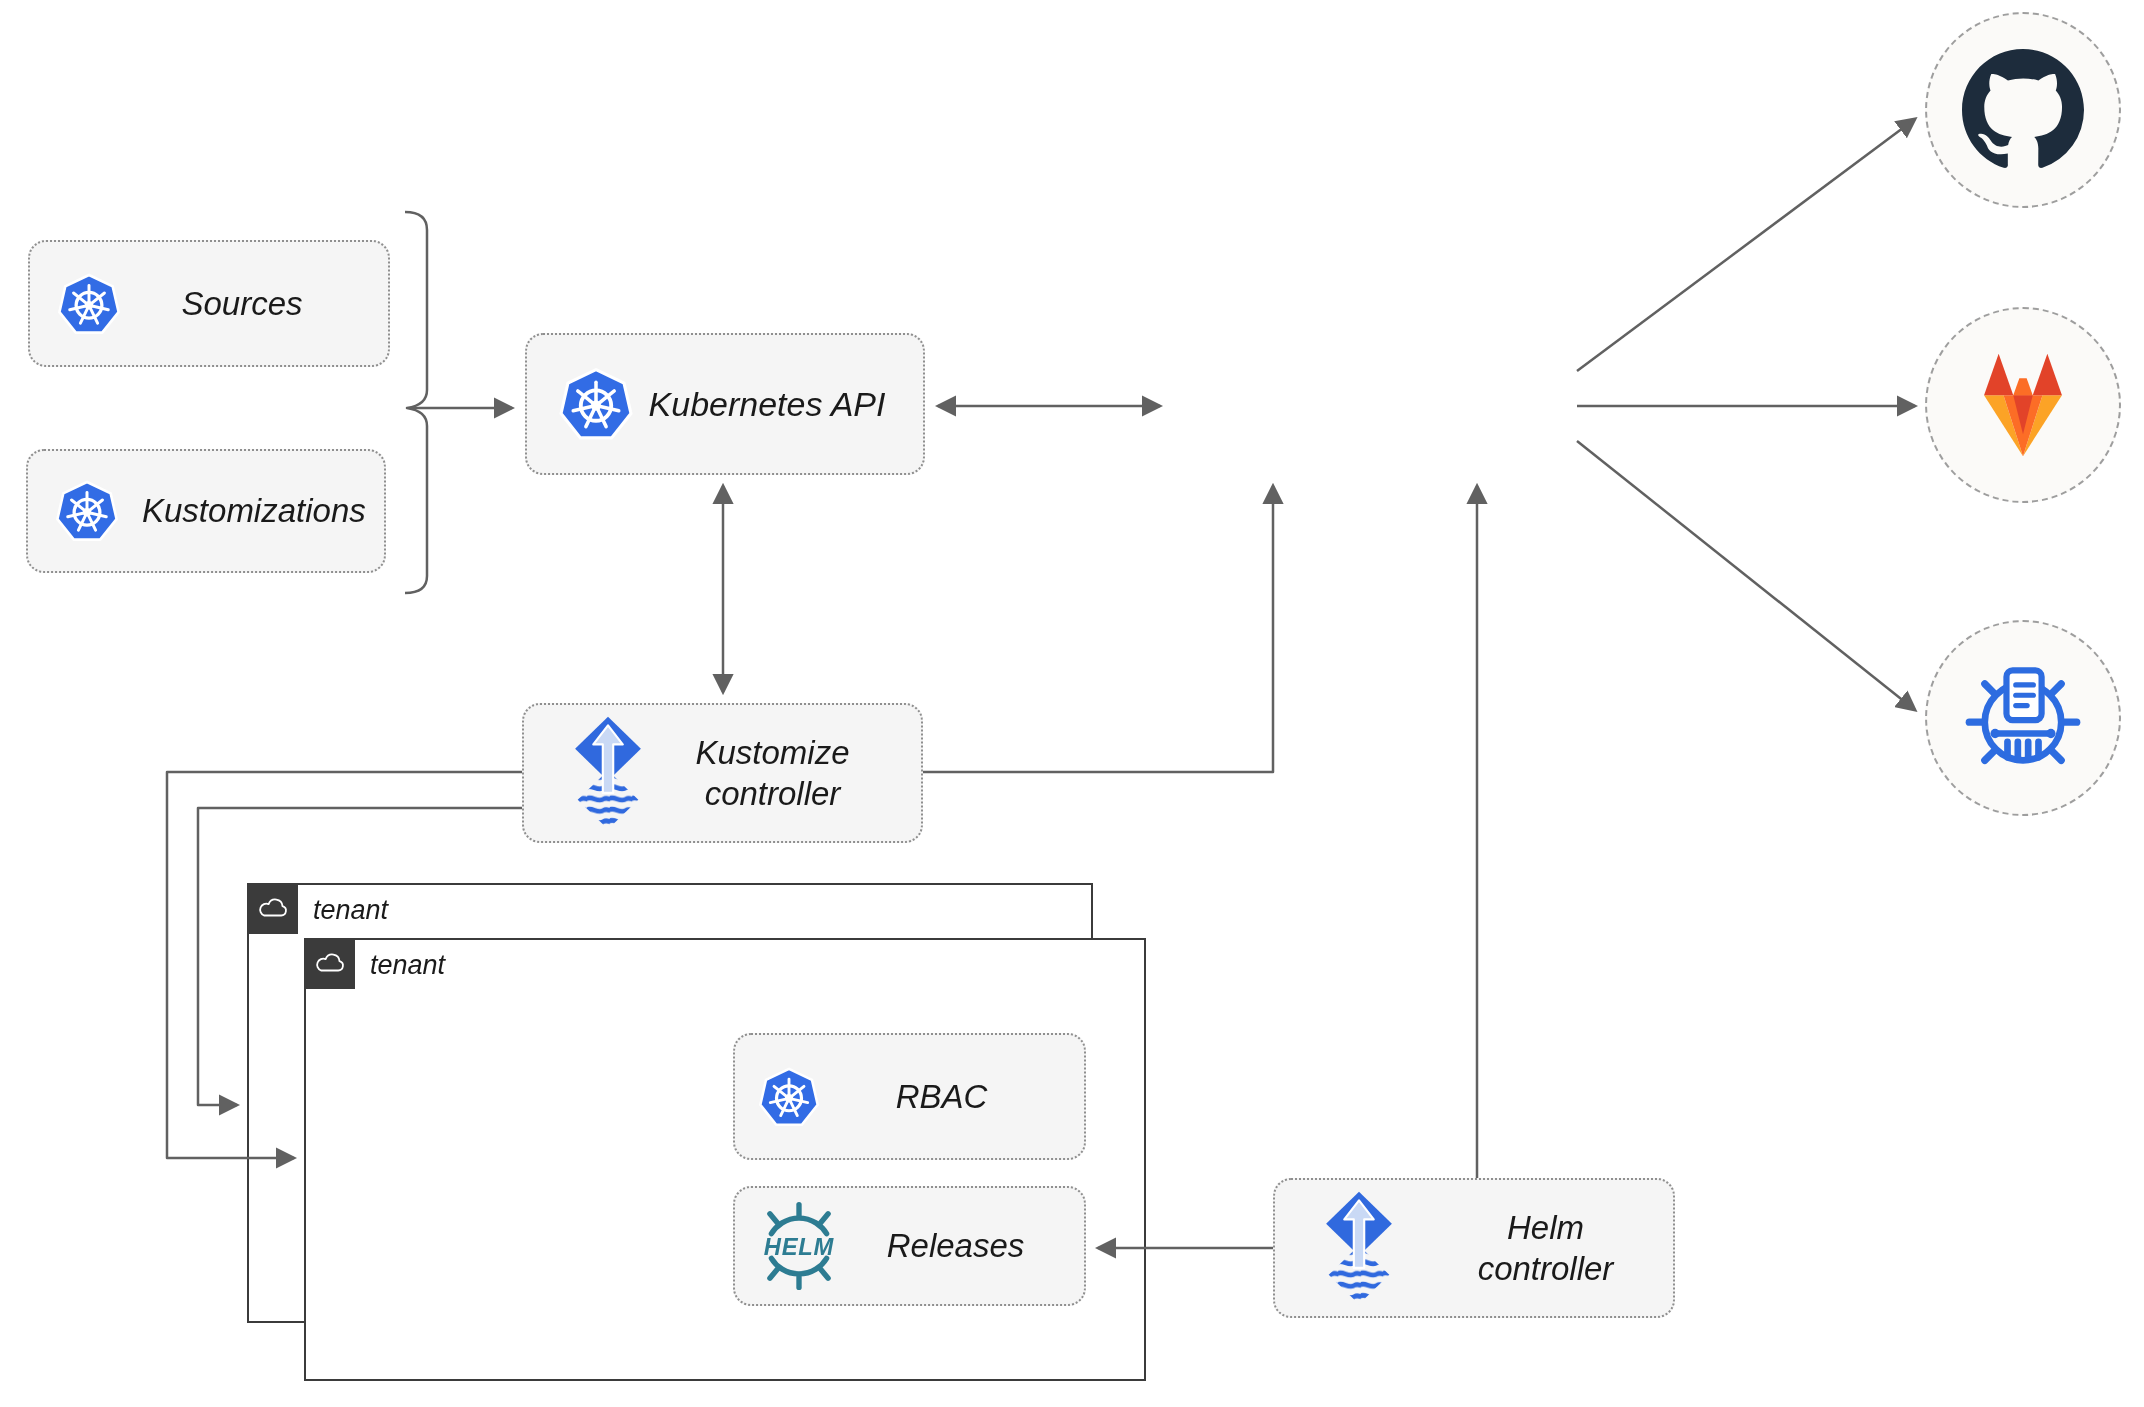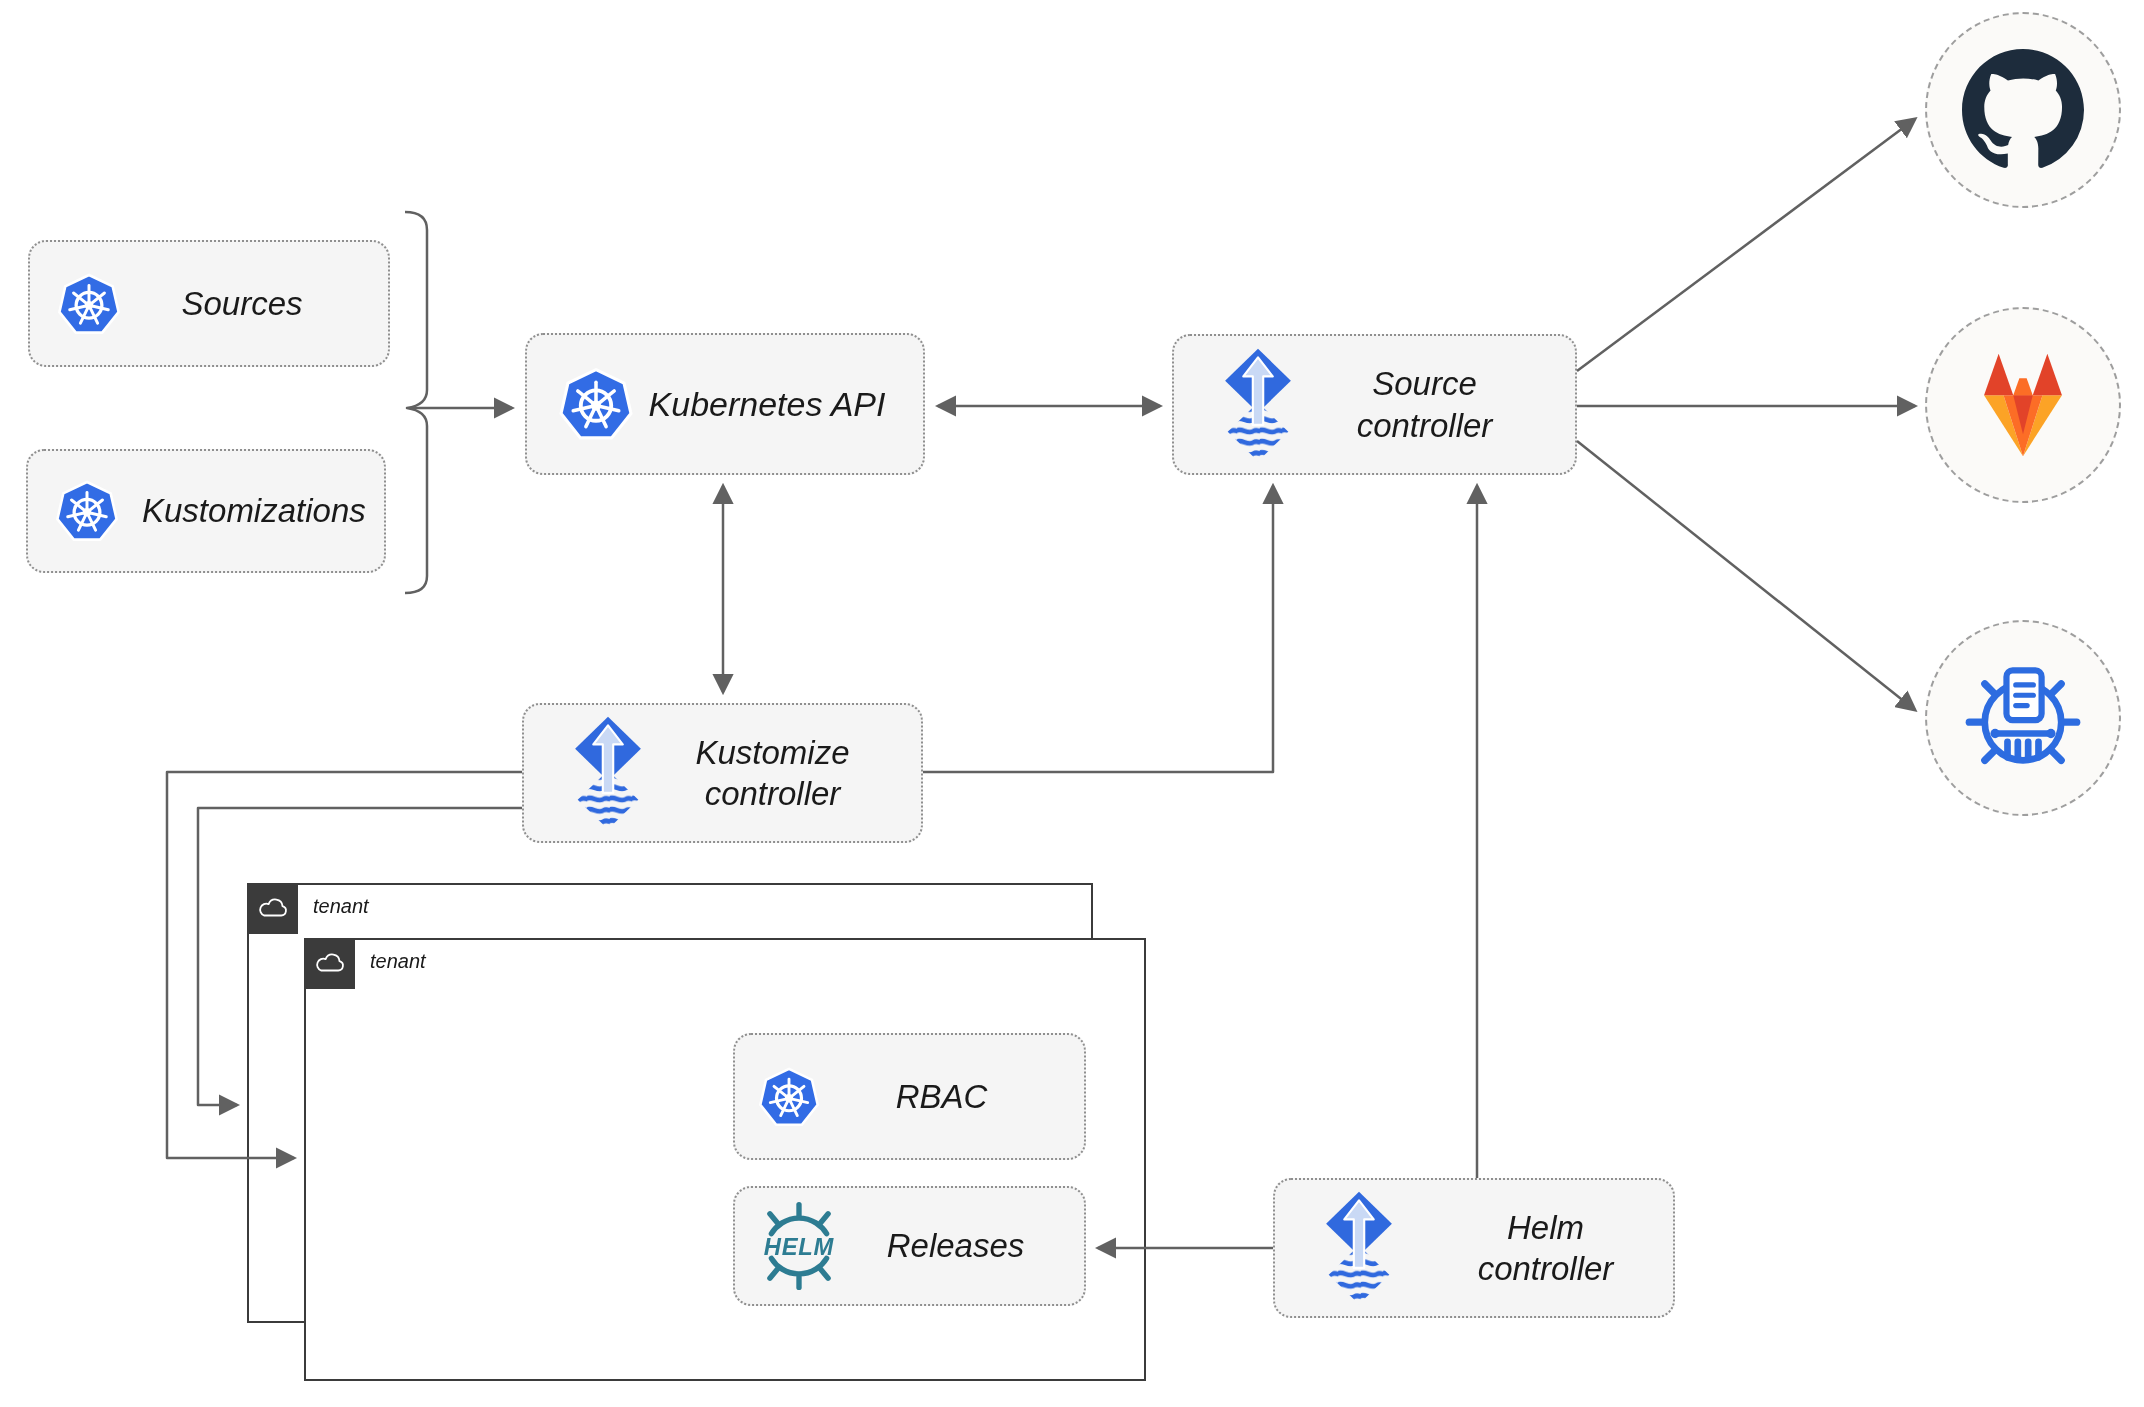--- a/index.html
+++ b/index.html
@@ -16,21 +16,21 @@
           font-family:"Liberation Sans",sans-serif;color:var(--text-dark,#1a1a1a);overflow:hidden;font-style:italic;}
   .pill{position:absolute;display:flex;align-items:center;box-sizing:border-box;
         background:var(--box-fill,#f5f5f5);border:2.5px dotted var(--box-border,#8f8f8f);
         border-radius:18px;}
   .pill .icon{flex:0 0 auto;display:flex;align-items:center;justify-content:center;}
   .pill .label{flex:1;text-align:center;font-size:33px;line-height:1.25;padding:0 14px;}
   .tenant{position:absolute;box-sizing:border-box;background:#fff;
           border:2.5px solid var(--tenant-border,#3b3b3b);}
   .tenant-header{position:absolute;left:-2.5px;top:-2.5px;width:51px;height:51px;
           background:var(--tenant-header,#3b3b3b);display:flex;align-items:center;justify-content:center;}
-  .tenant-label{position:absolute;left:64px;top:10px;font-size:20px;}
+  .tenant-label{position:absolute;left:64px;top:10px;font-size:27px;}
   .provider{position:absolute;width:196px;height:196px;border-radius:50%;box-sizing:border-box;
           background:var(--circle-fill,#fbfaf8);border:2.5px dashed var(--circle-border,#9e9e9e);
           display:flex;align-items:center;justify-content:center;}
   .connectors{position:absolute;left:0;top:0;pointer-events:none;z-index:50;}
   .connectors path,.connectors line{stroke:var(--line-gray,#616161);stroke-width:2.5;fill:none;stroke-linejoin:round;}
 </style>
 </head>
 <body>
 
 <div class="canvas">
@@ -88,28 +88,20 @@
 
   <div class="pill" id="k8s-api" style="left:525px;top:333px;width:400px;height:142px;padding:0 24px 0 30px;">
     <span class="icon">
       <svg width="78" height="78" viewBox="0 0 100 100">
           <use href="#k8s-icon"></use>
         </svg>
     </span>
     <span class="label" style="padding:0 6px;font-size:34px;">Kubernetes API</span>
   </div>
 
-  <div class="pill" id="source-ctrl" style="left:1172px;top:334px;width:405px;height:141px;padding:0 28px 0 40px;">
-    <span class="icon">
-      <svg width="88" height="116" viewBox="0 0 100 134">
-          <use href="#flux-icon"></use>
-        </svg>
-    </span>
-    <span class="label" style="padding:0 28px;">Source controller</span>
-  </div>
 
   <div class="pill" id="kustomize-ctrl" style="left:522px;top:703px;width:401px;height:140px;padding:0 28px 0 40px;">
     <span class="icon">
       <svg width="88" height="116" viewBox="0 0 100 134">
           <use href="#flux-icon"></use>
         </svg>
     </span>
     <span class="label" style="padding:0 28px;">Kustomize controller</span>
   </div>
 

